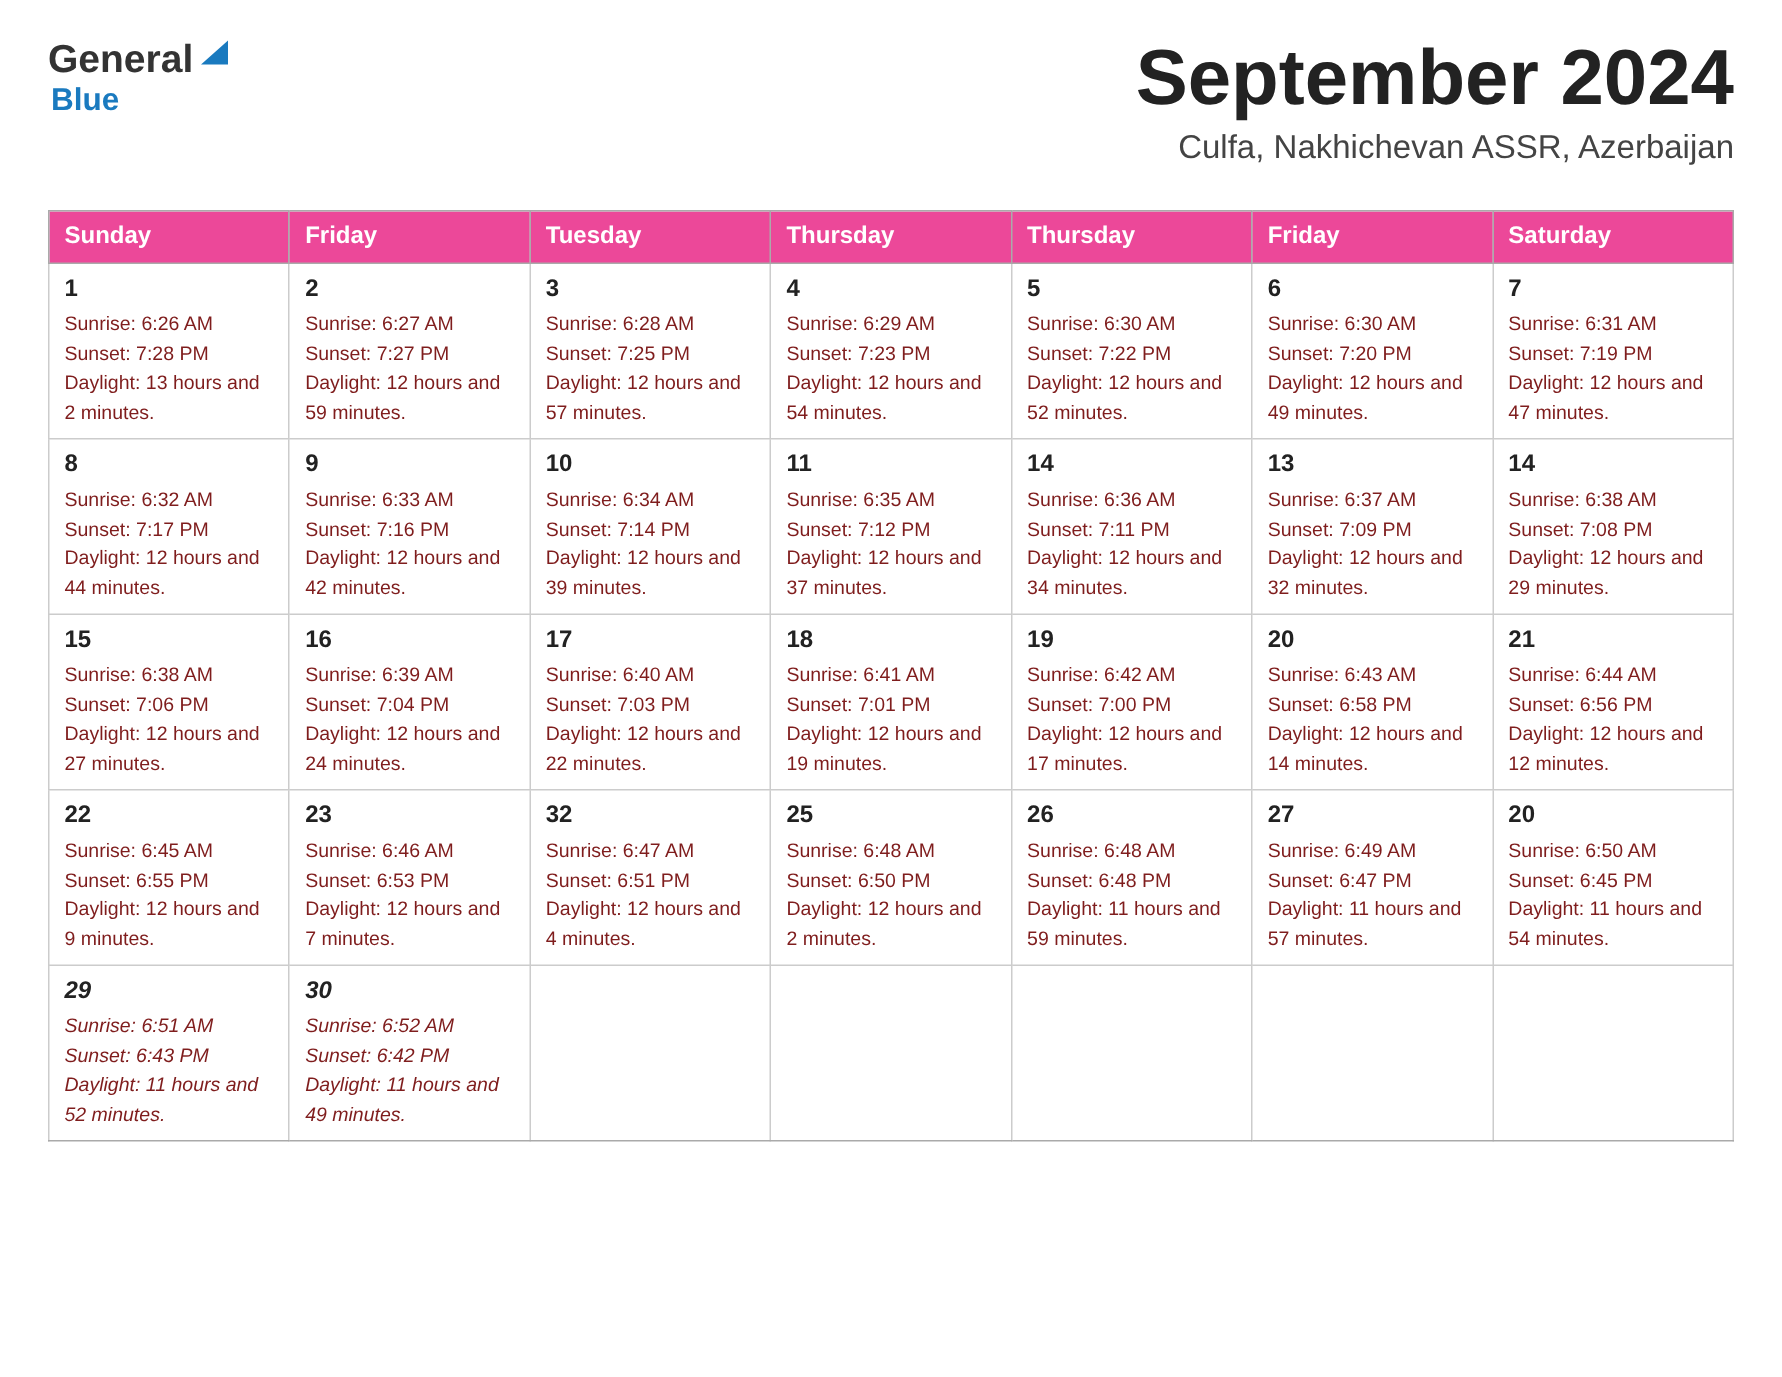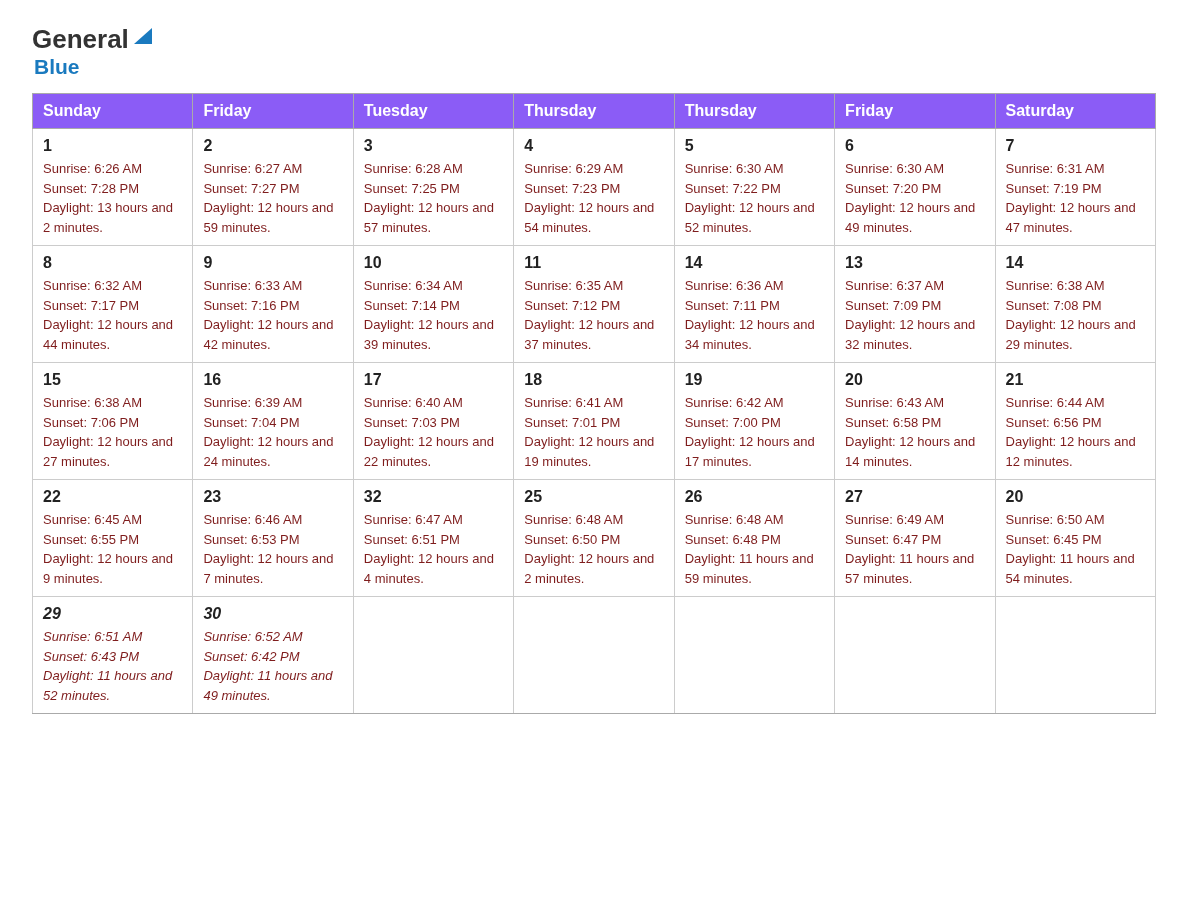--- a/index.html
+++ b/index.html
@@ -7,21 +7,21 @@
       font-family: Arial, sans-serif;
       background: #fff;
       padding: 24px 32px;
       width: 1188px;
       min-height: 918px;
     }
     .header {
       display: flex;
       justify-content: space-between;
       align-items: flex-start;
-      margin-bottom: 14px;
+      margin-bottom: 29px;
     }
     .logo-text-general {
       font-size: 26px;
       font-weight: bold;
       color: #333;
     }
     .logo-wrapper {
       display: flex;
       flex-direction: column;
       align-items: flex-start;
@@ -49,21 +49,21 @@
       font-size: 22px;
       color: #444;
       margin-top: 4px;
     }
     .calendar {
       width: 100%;
       border-collapse: collapse;
       border: 1px solid #aaa;
     }
     .calendar th {
-      background-color: #8b5cf6;
+      background-color: #ec4899;
       color: #fff;
       font-size: 16px;
       font-weight: bold;
       padding: 8px 10px;
       text-align: left;
       border: 1px solid #aaa;
     }
     .calendar td {
       vertical-align: top;
       padding: 8px 10px;
@@ -103,20 +103,24 @@
     <div class="logo-line1">
       <span class="logo-text-general">General</span>
       <div style="display:inline-block; margin-left:3px; margin-top:-2px;">
         <svg width="22" height="22" viewBox="0 0 22 22">
           <polygon points="2,18 20,2 20,18" fill="#1a7abf"></polygon>
         </svg>
       </div>
     </div>
     <div class="logo-line2">Blue</div>
   </div>
+  <div class="title-block">
+    <div class="month-title">September 2024</div>
+    <div class="location-title">Culfa, Nakhichevan ASSR, Azerbaijan</div>
+  </div>
 </div>
 
 <table class="calendar">
   <thead>
     <tr>
     <th>Sunday</th>
         <th>Friday</th>
         <th>Tuesday</th>
         <th>Thursday</th>
         <th>Thursday</th>

